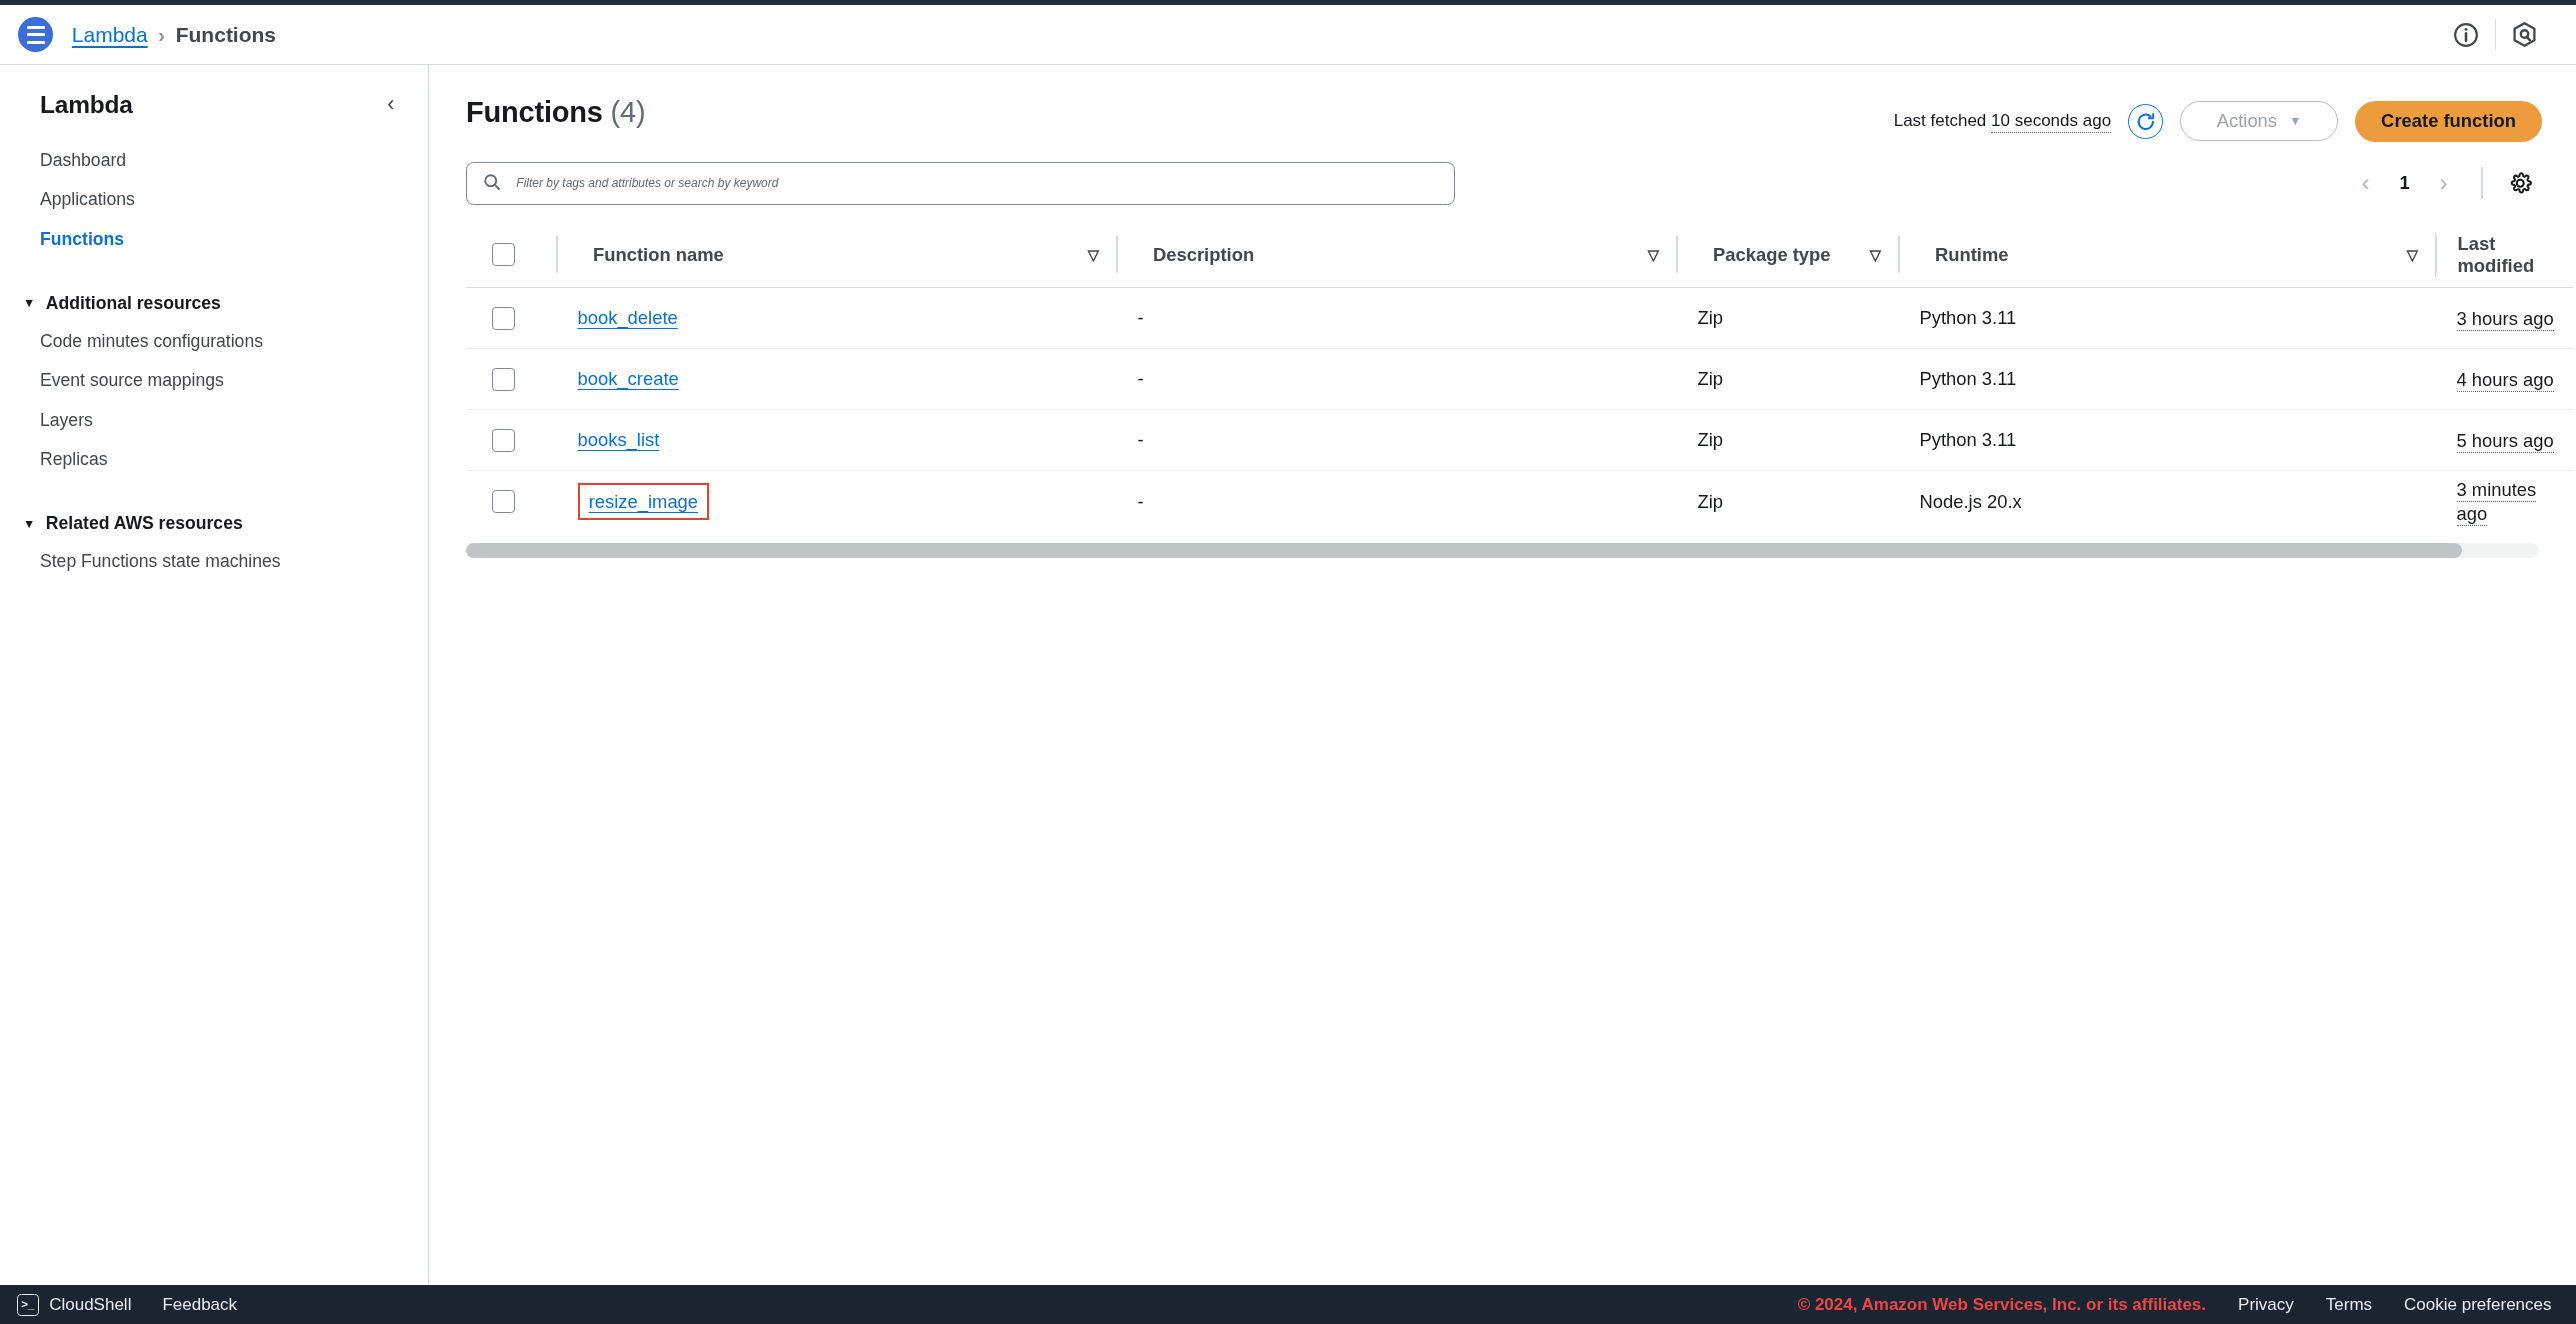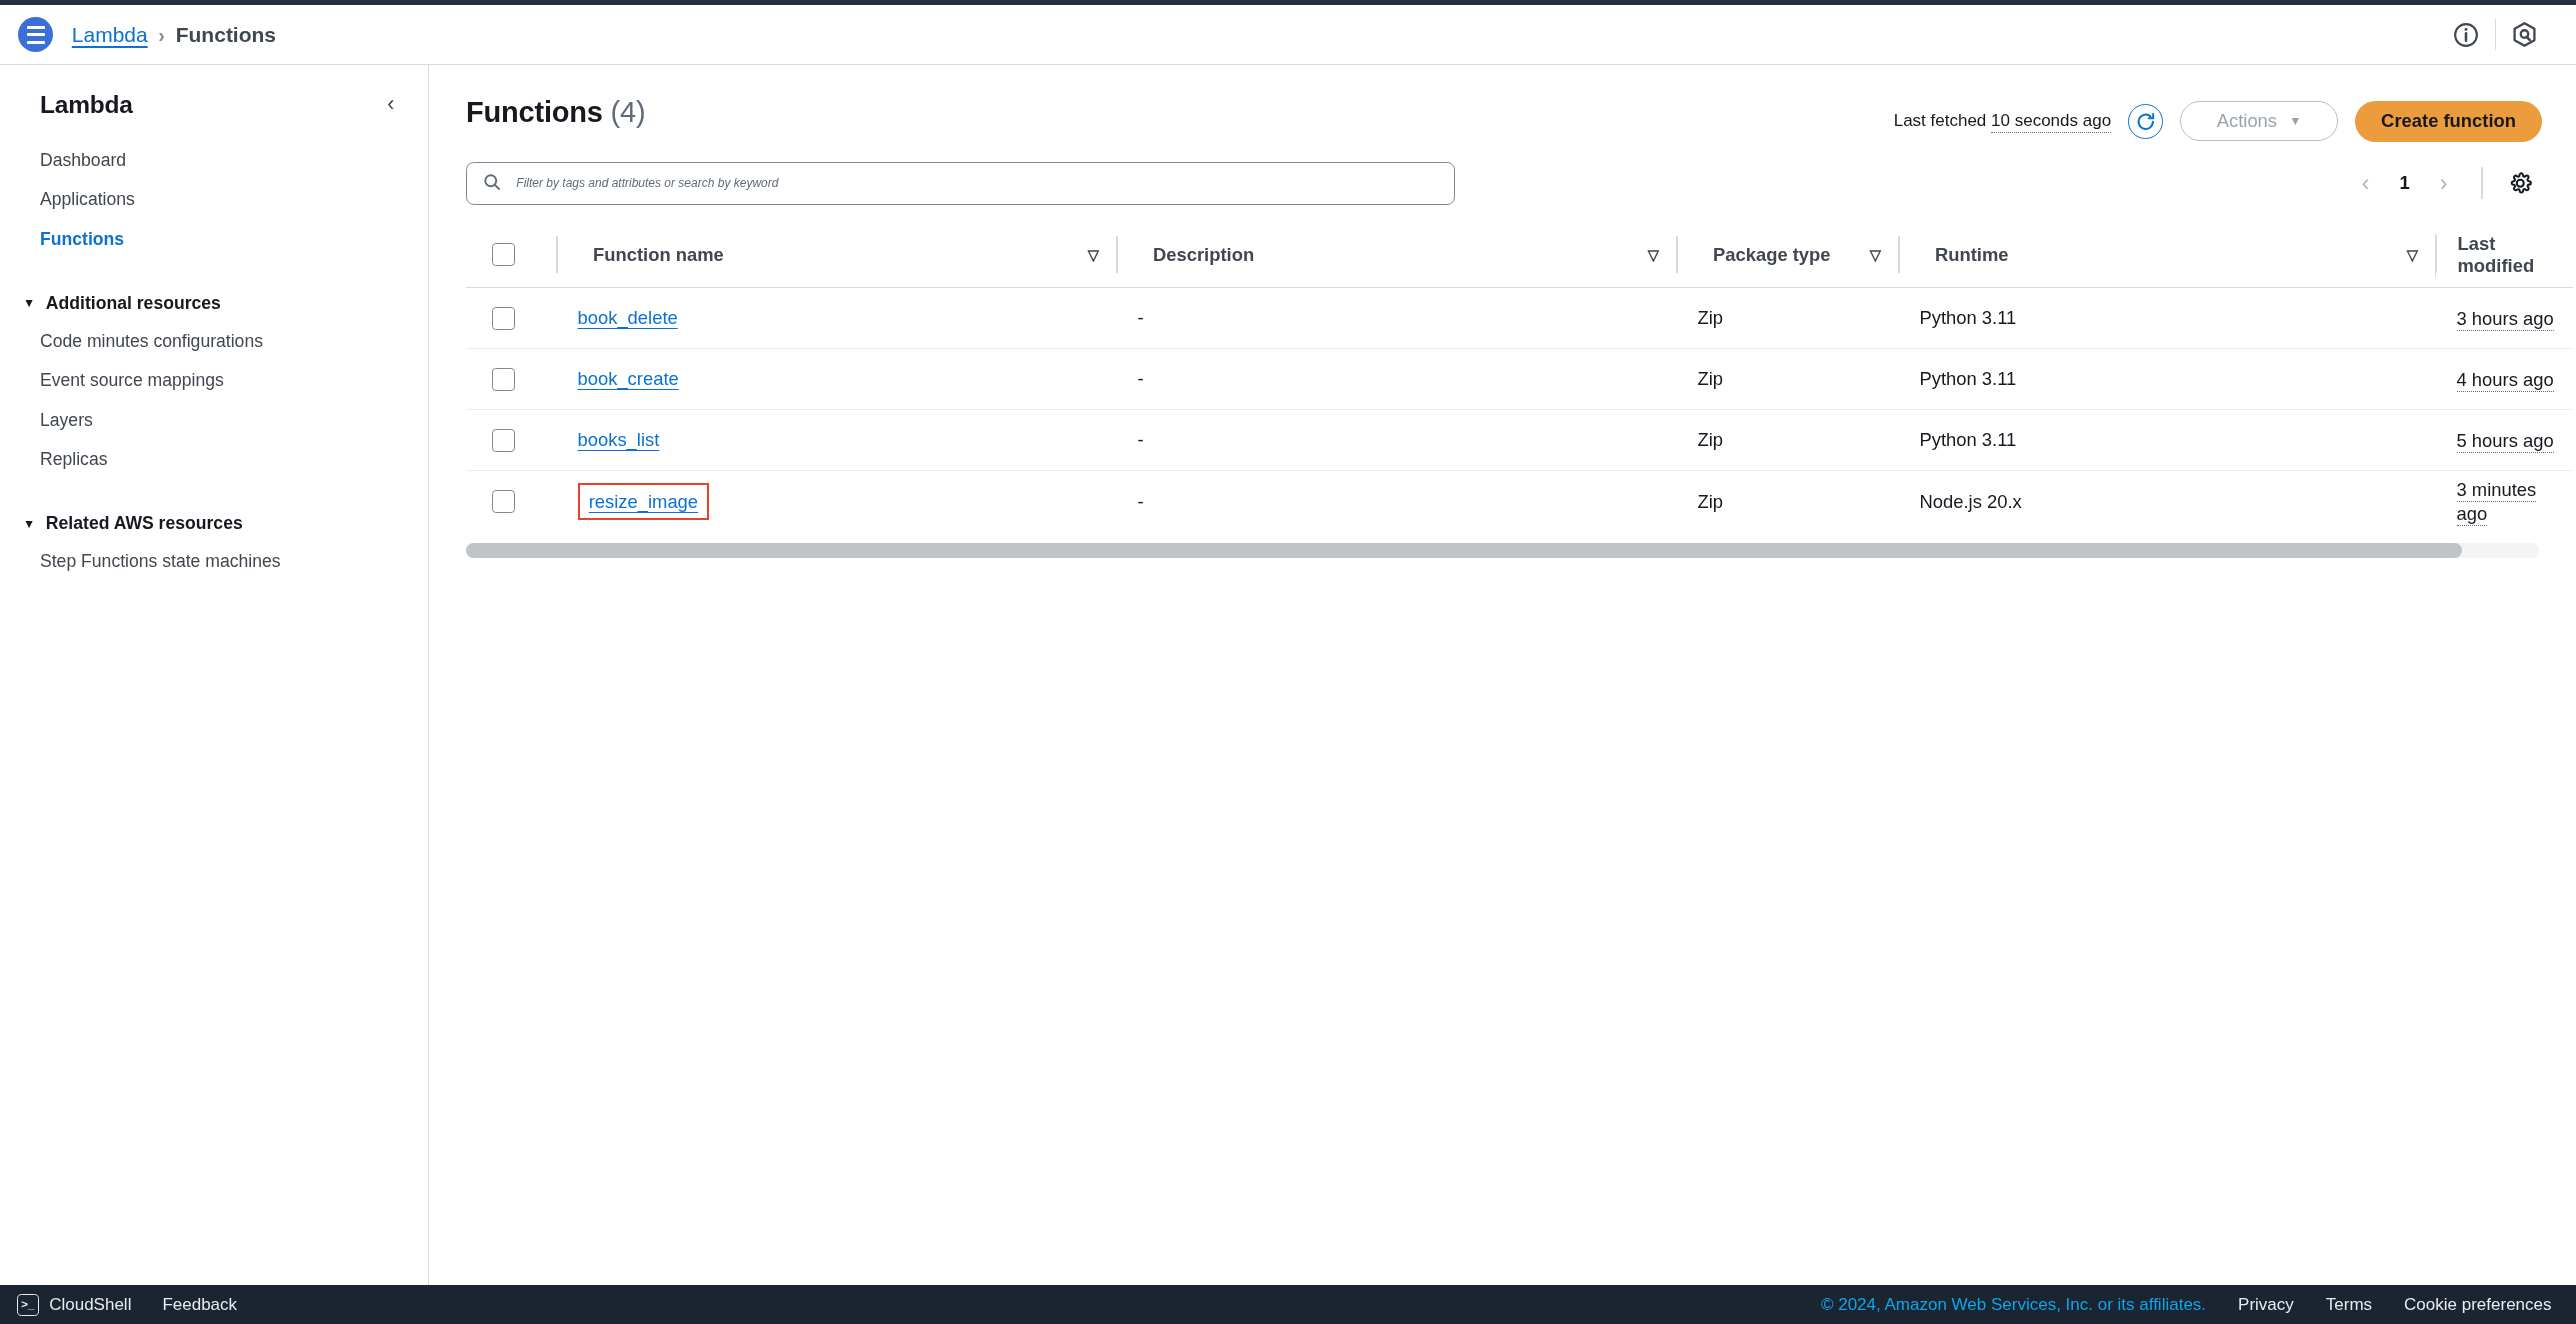--- a/index.html
+++ b/index.html
@@ -208,21 +208,21 @@
     color: #e9ebed; font-size: 17px;
   }
   .footer-left { display: flex; align-items: center; gap: 31px; }
   .fl-item { display: flex; align-items: center; gap: 10.7px; cursor: pointer; }
   .cs-icon {
     width: 21.5px; height: 21.5px; border: 1.9px solid #e9ebed; border-radius: 4.6px;
     display: flex; align-items: center; justify-content: center;
     font-size: 11.5px; font-weight: 700; line-height: 1; color: #e9ebed;
   }
   .footer-right { margin-left: auto; display: flex; align-items: center; gap: 32px; }
-  .copyright { color: #0ea5e9; }
+  .copyright { color: #ef4444; font-weight: bold; }
   .f-link { color: #e9ebed; cursor: pointer; }
 </style>
 </head>
 <body>
 
 <div id="app">
 
   <div class="top-strip"></div>
 
   <div class="header">

